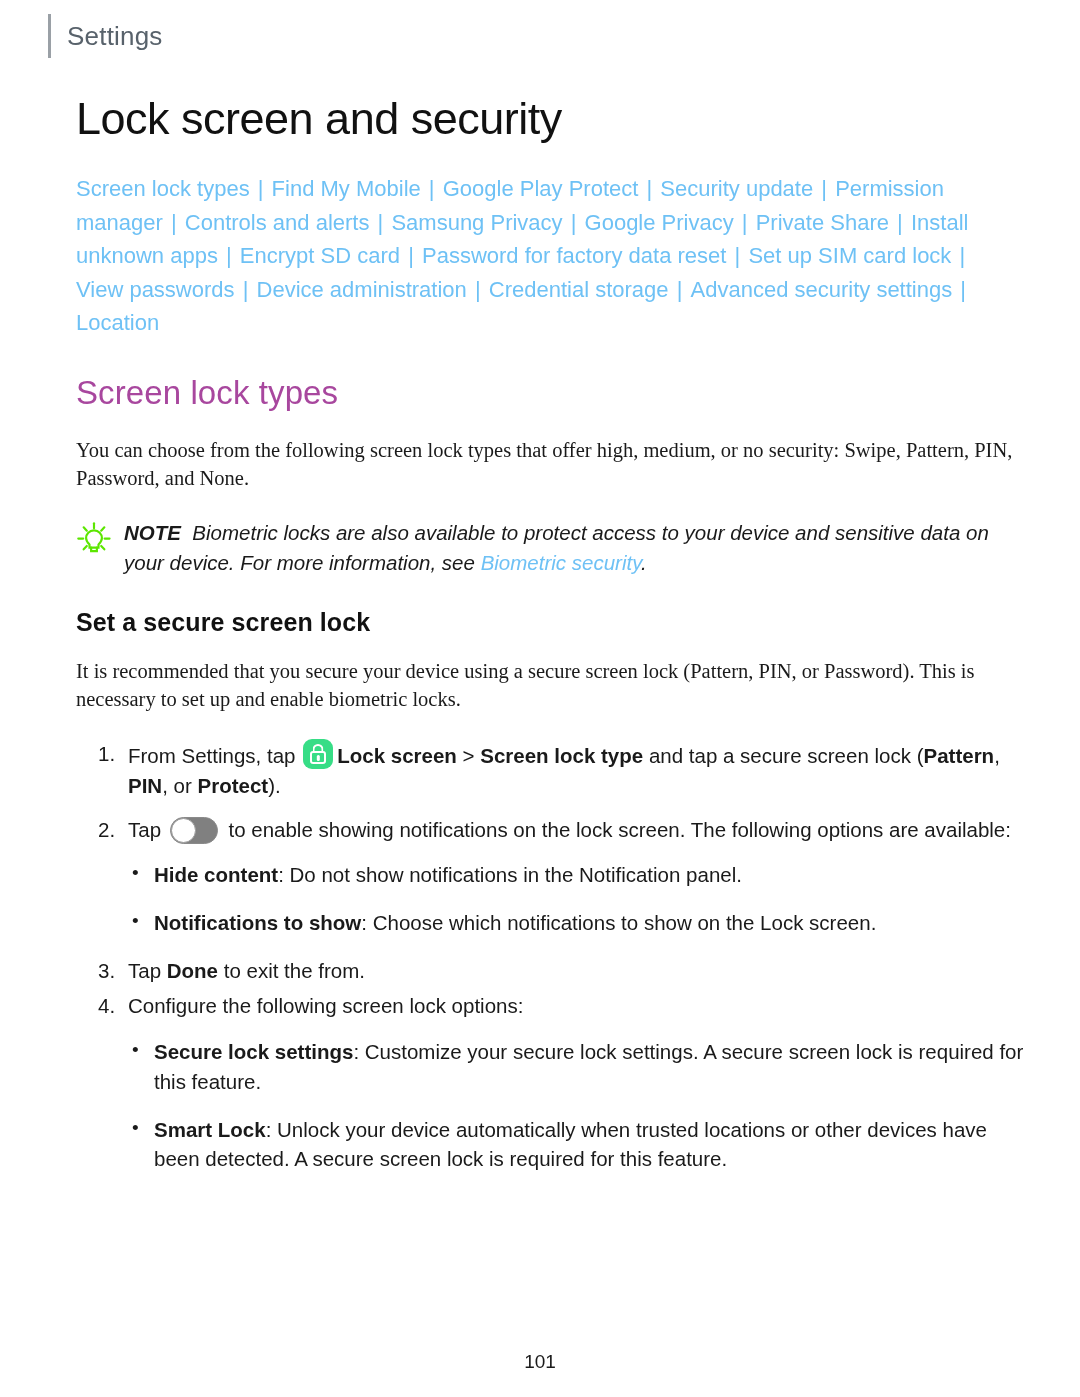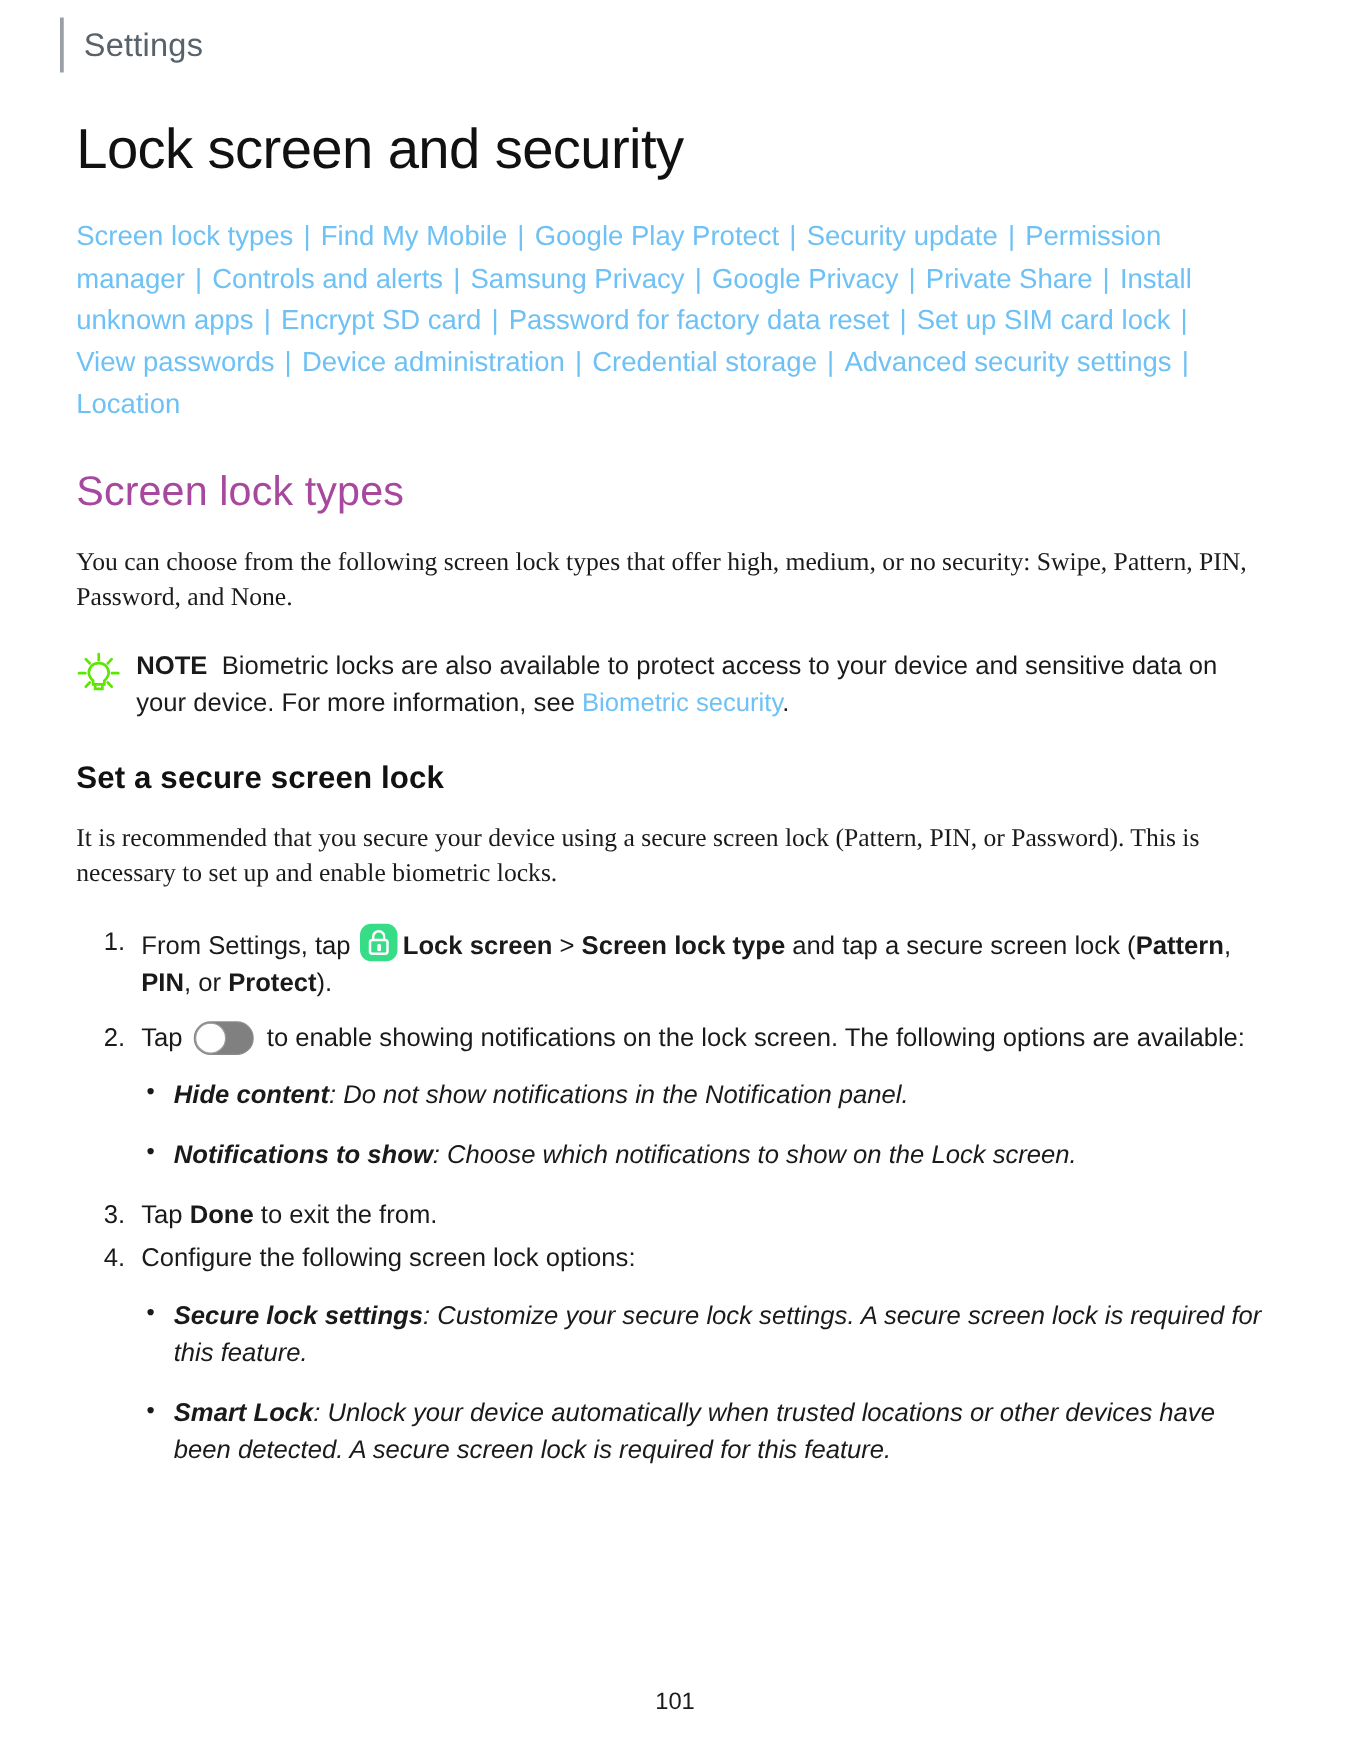--- a/index.html
+++ b/index.html
@@ -43,21 +43,21 @@
   .header-title {
     font-size: 26px;
     font-weight: 400;
     color: #58626b;
     letter-spacing: 0.2px;
   }
 
   
   .content {
     position: absolute;
-    left: 61px;
+    left: 76px;
     top: 94px;
     width: 950px;
   }
 
   h1.page-title {
     font-size: 45px;
     font-weight: 400;
     margin: 0 0 28px 0;
     letter-spacing: -0.5px;
     color: #111111;
@@ -104,20 +104,21 @@
     color: #1a1a1a;
     font-family: Liberation Serif, serif;
   }
 
   
   .note {
     display: flex;
     align-items: flex-start;
     margin: 0 0 30px 0;
     gap: 12px;
+    font-style: italic;
   }
   .bulb-icon {
     flex: 0 0 auto;
     width: 36px;
     height: 36px;
     margin-top: 3px;
   }
   .note-text {
     font-size: 20.5px;
     line-height: 1.45;
@@ -179,21 +180,21 @@
     margin-bottom: 18px;
   }
   ul.bullets > li::before {
     content: "\2022";
     position: absolute;
     left: 4px;
     top: -1px;
     font-size: 19px;
     color: #1a1a1a;
   }
-  ul.bullets.after-step { margin-left: 52px; font-style: italic; }
+  ul.bullets.after-step { margin-left: 52px; }
 
   b, .bold { font-weight: bold; }
 
   
   .lock-chip {
     display: inline-block;
     vertical-align: -6px;
     width: 30px;
     height: 30px;
     border-radius: 9px;

